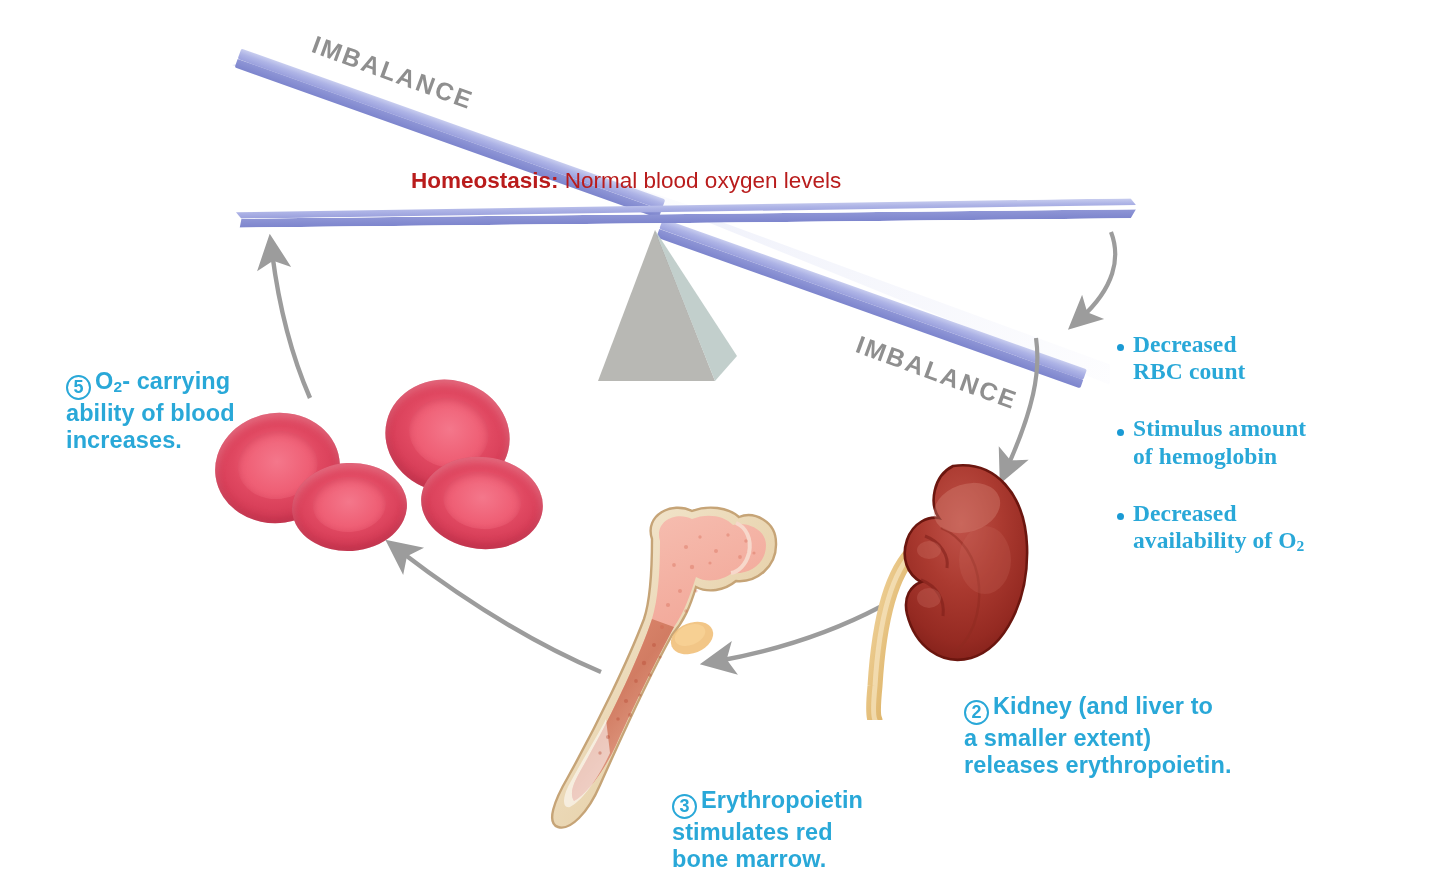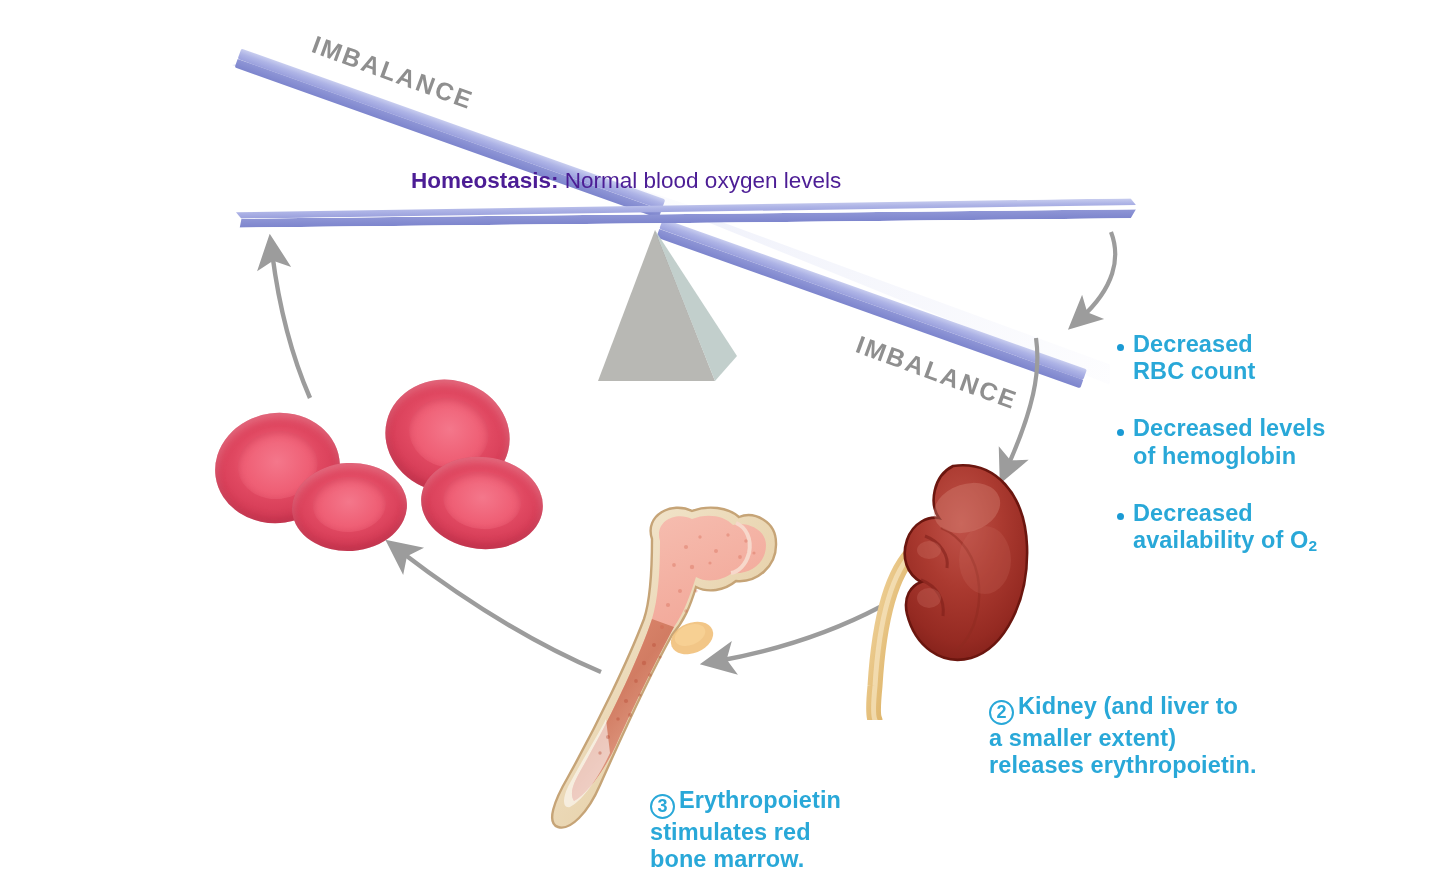--- a/index.html
+++ b/index.html
@@ -54,21 +54,21 @@
     position:absolute;background:linear-gradient(180deg,rgba(226,228,246,.95),rgba(243,244,252,.55));
     border-radius:3px;
   }
 
   .imbalanceLbl{
     position:absolute;color:#8f8f8f;font-weight:bold;
     letter-spacing:2.2px;font-size:25px;white-space:nowrap;
   }
 
   .homeoTxt{
-    position:absolute;color:#4c1d95;font-size:22.5px;white-space:nowrap;
+    position:absolute;color:#b91c1c;font-size:22.5px;white-space:nowrap;
     font-family:"Liberation Sans", sans-serif;
   }
   .homeoTxt b{font-weight:bold;}
 
   
   .fulcrum{position:absolute;}
 
   
   svg.ov{position:absolute;left:0;top:0;width:1440px;height:889px;overflow:visible;pointer-events:none;}
 
@@ -270,37 +270,42 @@
       <path d="M96,78 C116,86 132,108 134,136 C136,164 126,188 112,200" fill="none" stroke="#8d2a20" stroke-width="2.4" opacity=".5"></path>
 
       <ellipse cx="122" cy="58" rx="34" ry="24" fill="#d98b7f" opacity=".35" transform="rotate(-18 122 58)"></ellipse>
       <ellipse cx="140" cy="110" rx="26" ry="34" fill="#c7685c" opacity=".25"></ellipse>
       <ellipse cx="84" cy="100" rx="12" ry="9" fill="#cf766a" opacity=".3"></ellipse>
       <ellipse cx="84" cy="148" rx="12" ry="10" fill="#cf766a" opacity=".28"></ellipse>
     </svg>
   </div>
 
   <div class="calloutTxt" style="left:1113px;top:271px;width:300px;font-size:23.5px;">
-    <ul class="bullets" style="margin-top:3px;">
+    <ul class="bullets" style="margin-top:3px;font-family:Liberation Serif, serif;">
       <li>Decreased
 RBC count</li>
-      <li>Decreased levels
+      <li>Stimulus amount
 of hemoglobin</li>
       <li>Decreased
 availability of O<sub>2</sub></li>
     </ul>
   </div>
 
-  <div class="calloutTxt" style="left:989px;top:666px;width:370px;font-size:23.5px;">
+  <div class="calloutTxt" style="left:964px;top:666px;width:370px;font-size:23.5px;">
     <span class="num">2</span><span>Kidney (and liver to
 a smaller extent)
 releases erythropoietin.</span>
   </div>
 
-  <div class="calloutTxt" style="left:650px;top:760px;width:300px;font-size:23.5px;">
+  <div class="calloutTxt" style="left:672px;top:760px;width:300px;font-size:23.5px;">
     <span class="num">3</span><span>Erythropoietin
 stimulates red
 bone marrow.</span>
   </div>
 
 
+  <div class="calloutTxt" style="left:66px;top:341px;width:250px;font-size:23.5px;">
+    <span class="num">5</span><span>O<sub>2</sub>- carrying
+ability of blood
+increases.</span>
+  </div>
 
 </div>
 
 </body></html>

